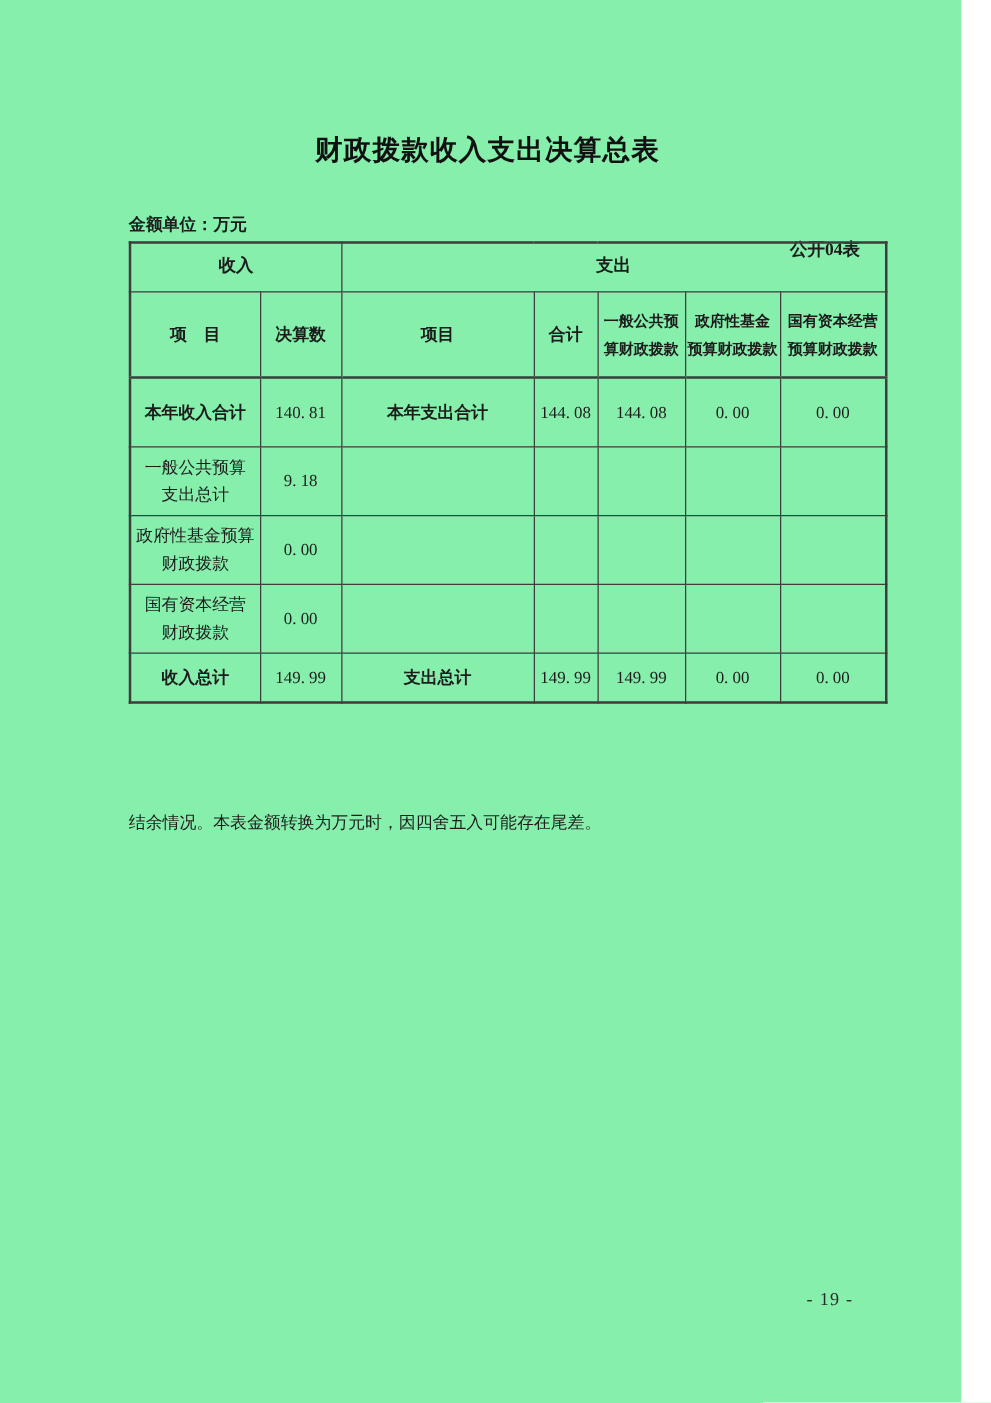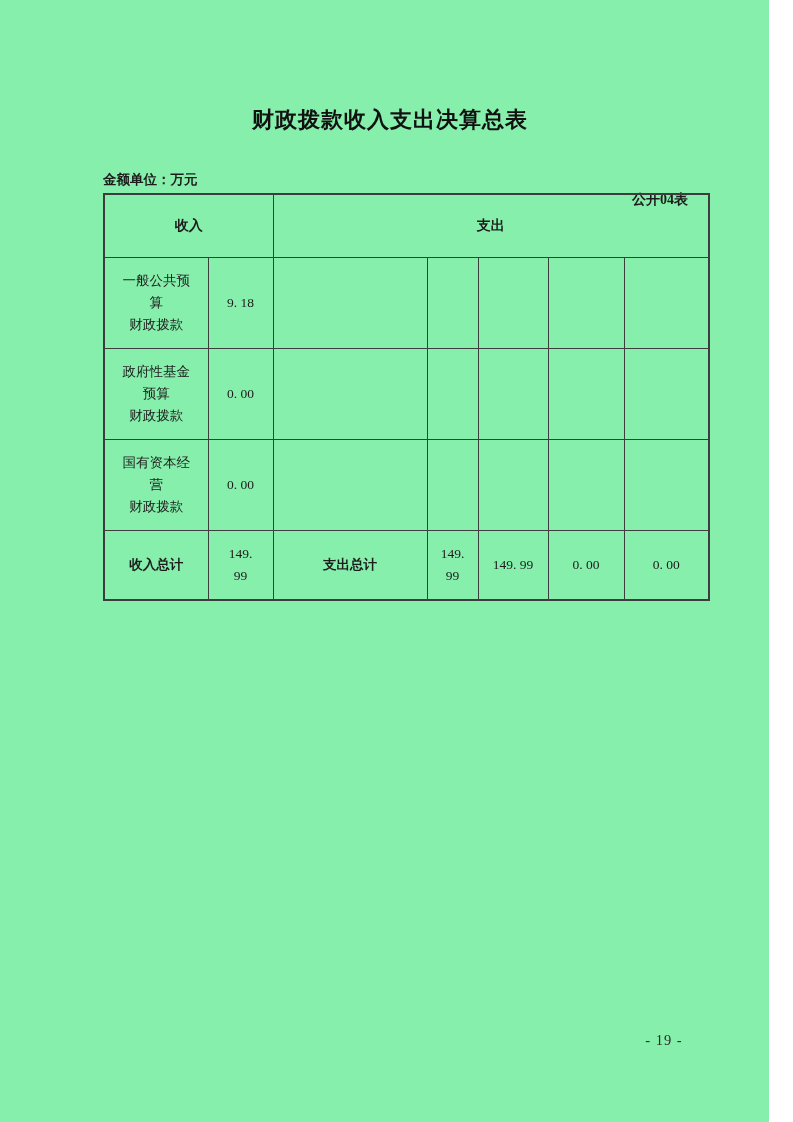--- a/index.html
+++ b/index.html
@@ -35,21 +35,21 @@
     width:605px;
     border-collapse:collapse; table-layout:fixed;
     border:2px solid #3d3d3d;
   }
   table.fin-table td {
     border:1px solid #3d3d3d;
     text-align:center; vertical-align:middle;
     font-size:13.5px;
     line-height:22px;
     white-space:pre-line;
-    padding:12px;
+    padding:0;
     overflow:hidden;
   }
   td.sec { border-left:2px solid #3d3d3d; }       
   tr.h1 td { height:38px; font-size:14px; font-weight:bold; }
   tr.h2 td { height:67px; font-weight:bold; font-size:13.5px; }
   tr.h2 td { border-bottom:2px solid #3d3d3d; }
   tr.h2 td.small { font-size:12px; }
   tr.row td { height:54px; }
   tr.row-last td { height:38px; }
   td.num { text-align:right; padding-right:3px; font-size:14px; }
@@ -87,26 +87,47 @@
       <col style="width:51px">
         <col style="width:70px">
         <col style="width:76px">
         <col style="width:85px">
     </colgroup>
     <tbody>
       <tr class="h1">
         <td colspan="2">收入</td>
         <td colspan="5" class="sec">支出</td>
       </tr>
+      <tr class="h2">
+        <td>项　目</td>
+        <td>决算数</td>
+        <td class="sec">项目</td>
+        <td>合计</td>
+        <td class="small">一般公共预
+算财政拨款</td>
+        <td class="small">政府性基金
+预算财政拨款</td>
+        <td class="small">国有资本经营
+预算财政拨款</td>
+      </tr>
 
+      <tr class="row">
+        <td class="item b">本年收入合计</td>
+        <td class="num">140. 81</td>
+        <td class="item b sec">本年支出合计</td>
+        <td class="num">144. 08</td>
+        <td class="num">144. 08</td>
+        <td class="num">0. 00</td>
+        <td class="num">0. 00</td>
+      </tr>
 
 
       <tr class="row">
         <td class="item">一般公共预算
-财政拨款</td>
+支出总计</td>
         <td class="num">9. 18</td>
         <td class="item sec"></td>
         <td class="num"></td>
         <td class="num"></td>
         <td class="num"></td>
         <td class="num"></td>
       </tr>
 
       <tr class="row">
         <td class="item">政府性基金预算
@@ -136,17 +157,18 @@
         <td class="item b sec">支出总计</td>
         <td class="num">149. 99</td>
         <td class="num">149. 99</td>
         <td class="num">0. 00</td>
         <td class="num">0. 00</td>
       </tr>
     </tbody>
   </table>
 
   <div class="note">
+    <div>结余情况。本表金额转换为万元时，因四舍五入可能存在尾差。</div>
   </div>
 
   <div class="page-num">- 19 -</div>
 
 </div>
 
 </body></html>

